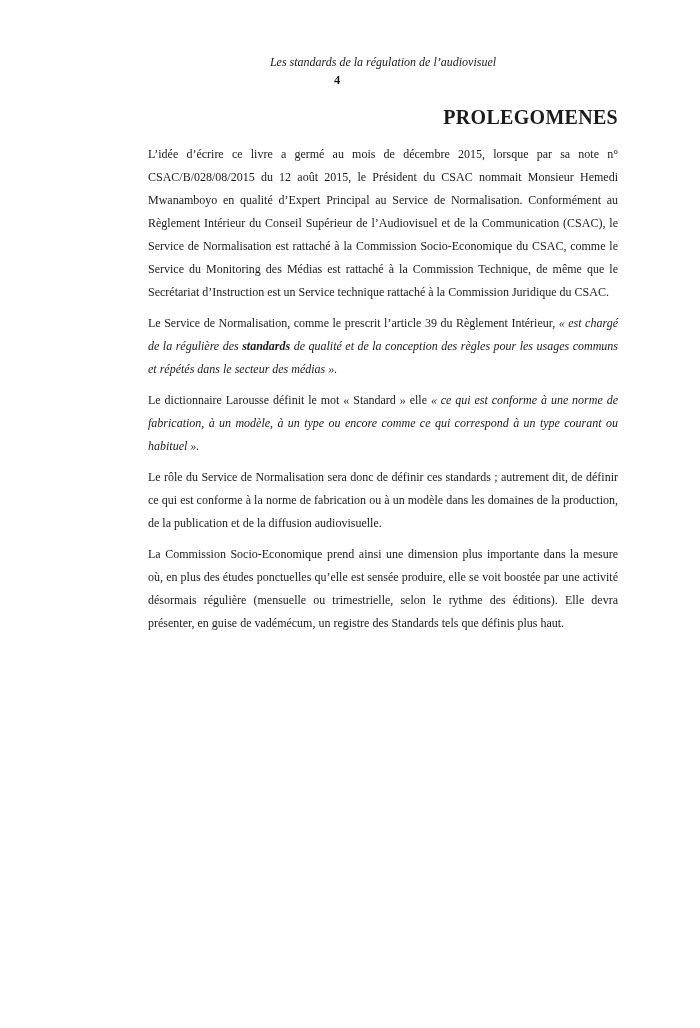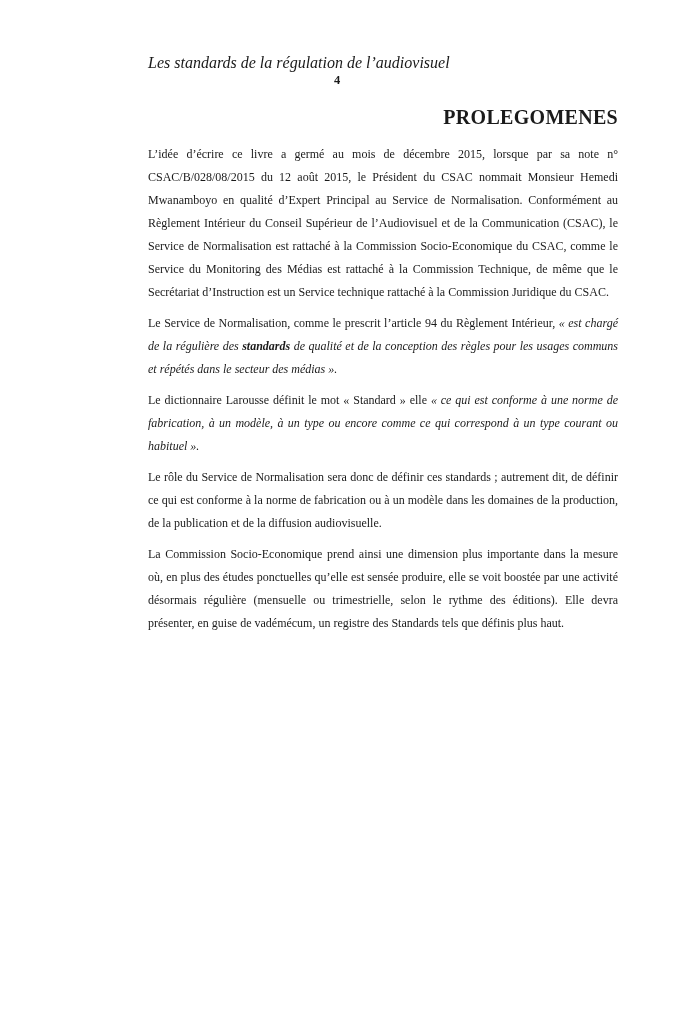--- a/index.html
+++ b/index.html
@@ -13,23 +13,23 @@
     color: #1a1a1a;
     overflow: hidden;
   }
   .page {
     width: 700px;
     height: 1028px;
     background: #ffffff;
     padding: 55px 82px 0 148px;
   }
   .running-head {
-    text-align: left;
+    text-align: center;
     font-style: italic;
-    font-size: 16px;
+    font-size: 12px;
     line-height: 15px;
   }
   .page-number {
     text-align: center;
     font-weight: bold;
     font-size: 12.5px;
     line-height: 15px;
     margin-top: 3px;
     transform: translateX(-46px);
   }
@@ -58,18 +58,18 @@
 <div class="page">
   <header>
     <div class="running-head">Les standards de la régulation de l’audiovisuel</div>
     <div class="page-number">4</div>
   </header>
 
   <h1 class="title">PROLEGOMENES</h1>
 
   <main class="body-text" id="paragraphs">
       <p class="para"><span class="run-normal">L’idée d’écrire ce livre a germé au mois de décembre 2015, lorsque par sa note n° CSAC/B/028/08/2015 du 12 août 2015, le Président du CSAC nommait Monsieur Hemedi Mwanamboyo en qualité d’Expert Principal au Service de Normalisation. Conformément au Règlement Intérieur du Conseil Supérieur de l’Audiovisuel et de la Communication (CSAC), le Service de Normalisation est rattaché à la Commission Socio-Economique du CSAC, comme le Service du Monitoring des Médias est rattaché à la Commission Technique, de même que le Secrétariat d’Instruction est un Service technique rattaché à la Commission Juridique du CSAC.</span></p>
-      <p class="para"><span class="run-normal">Le Service de Normalisation, comme le prescrit l’article 94 du Règlement Intérieur, </span><span class="run-italic">« est chargé de la régulière des </span><span class="run-bold-italic">standards</span><span class="run-italic"> de qualité et de la conception des règles pour les usages communs et répétés dans le secteur des médias ».</span></p>
+      <p class="para"><span class="run-normal">Le Service de Normalisation, comme le prescrit l’article 39 du Règlement Intérieur, </span><span class="run-italic">« est chargé de la régulière des </span><span class="run-bold-italic">standards</span><span class="run-italic"> de qualité et de la conception des règles pour les usages communs et répétés dans le secteur des médias ».</span></p>
       <p class="para"><span class="run-normal">Le dictionnaire Larousse définit le mot « Standard » elle </span><span class="run-italic">« ce qui est conforme à une norme de fabrication, à un modèle, à un type ou encore comme ce qui correspond à un type courant ou habituel ».</span></p>
       <p class="para"><span class="run-normal">Le rôle du Service de Normalisation sera donc de définir ces standards ; autrement dit, de définir ce qui est conforme à la norme de fabrication ou à un modèle dans les domaines de la production, de la publication et de la diffusion audiovisuelle.</span></p>
       <p class="para"><span class="run-normal">La Commission Socio-Economique prend ainsi une dimension plus importante dans la mesure où, en plus des études ponctuelles qu’elle est sensée produire, elle se voit boostée par une activité désormais régulière (mensuelle ou trimestrielle, selon le rythme des éditions). Elle devra présenter, en guise de vadémécum, un registre des Standards tels que définis plus haut.</span></p>
     </main>
 </div>
 
 </body></html>

